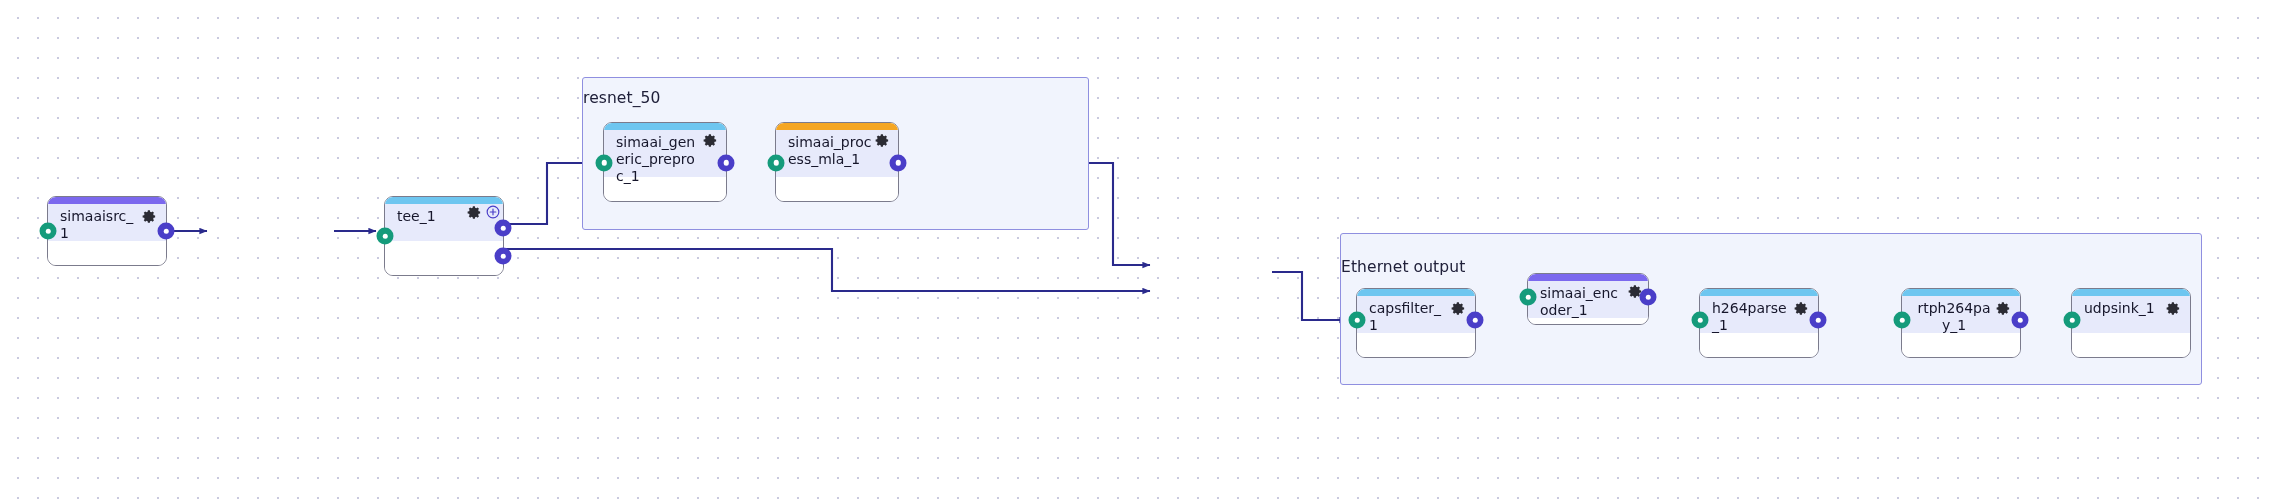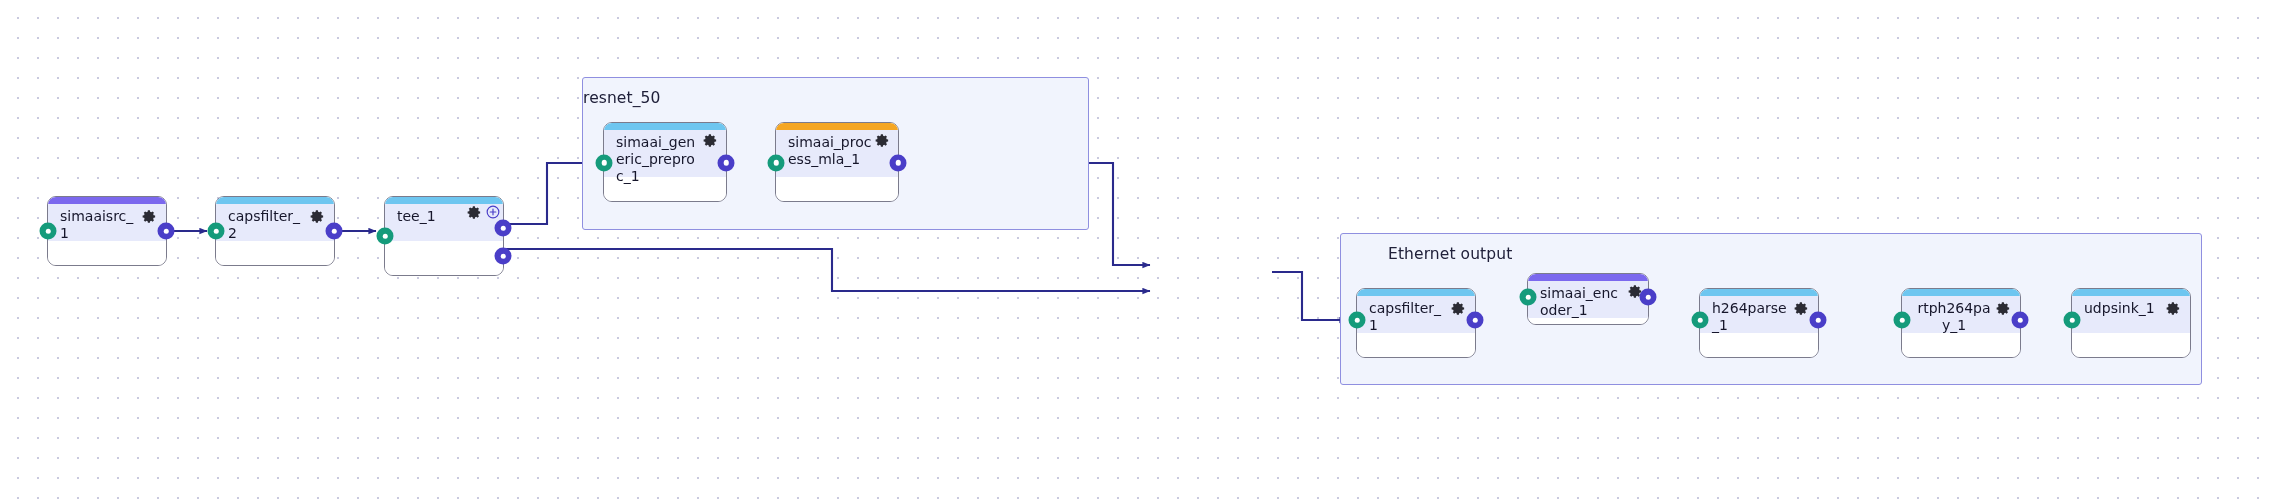--- a/index.html
+++ b/index.html
@@ -125,50 +125,37 @@
       <path d="M1844,320 L1892,320"></path>
       <path d="M2014,320 L2062,320"></path>
     </g>
   </svg>
 
   <div class="group" style="left:582px; top:77px; height:153px; width:507px;">
     <div class="group-title" style="top:11px;">resnet_50</div>
   </div>
 
   <div class="group" style="left:1340px; top:233px; height:152px; width:862px;">
-    <div class="group-title" style="top:11px;padding-left:47px;">Ethernet output</div>
+    <div class="group-title" style="top:24px;">Ethernet output</div>
   </div>
 
   <div class="node" style="left:47px; top:196px; width:120px; height:70px;">
     <div class="node-inner">
       <div class="node-bar" style="background:#7b68ee;"></div>
       <div class="node-head" style="height:37px;"></div>
       <div class="node-label">simaaisrc_1</div>
     </div>
     <svg class="gear" style="right:9px; top:12px;" viewBox="0 0 24 24">
       <path fill="#2b2b34" d="M12 8.2a3.8 3.8 0 1 0 0 7.6 3.8 3.8 0 0 0 0-7.6zm0 5.9a2.1 2.1 0 1 1 0-4.2 2.1 2.1 0 0 1 0 4.2z"></path>
       <path fill="#2b2b34" d="M21 13.6v-3.2l-2.4-.4a6.9 6.9 0 0 0-.8-1.9l1.4-2-2.3-2.3-2 1.4a6.9 6.9 0 0 0-1.9-.8L12.6 2H9.4L9 4.4c-.7.2-1.3.4-1.9.8l-2-1.4-2.3 2.3 1.4 2c-.4.6-.6 1.2-.8 1.9L1 10.4v3.2l2.4.4c.2.7.4 1.3.8 1.9l-1.4 2 2.3 2.3 2-1.4c.6.4 1.2.6 1.9.8l.4 2.4h3.2l.4-2.4c.7-.2 1.3-.4 1.9-.8l2 1.4 2.3-2.3-1.4-2c.4-.6.6-1.2.8-1.9l2.4-.4z"></path>
     </svg>
     <div class="port in" style="left:0; top:50%;"></div>
     <div class="port out" style="left:100%; top:50%;"></div>
   </div>
 
-  <div class="node" style="left:215px; top:196px; width:120px; height:70px;">
-    <div class="node-inner">
-      <div class="node-bar" style="background:#6ec6f0;"></div>
-      <div class="node-head" style="height:37px;"></div>
-      <div class="node-label">capsfilter_2</div>
-    </div>
-    <svg class="gear" style="right:9px; top:12px;" viewBox="0 0 24 24">
-      <path fill="#2b2b34" d="M12 8.2a3.8 3.8 0 1 0 0 7.6 3.8 3.8 0 0 0 0-7.6zm0 5.9a2.1 2.1 0 1 1 0-4.2 2.1 2.1 0 0 1 0 4.2z"></path>
-      <path fill="#2b2b34" d="M21 13.6v-3.2l-2.4-.4a6.9 6.9 0 0 0-.8-1.9l1.4-2-2.3-2.3-2 1.4a6.9 6.9 0 0 0-1.9-.8L12.6 2H9.4L9 4.4c-.7.2-1.3.4-1.9.8l-2-1.4-2.3 2.3 1.4 2c-.4.6-.6 1.2-.8 1.9L1 10.4v3.2l2.4.4c.2.7.4 1.3.8 1.9l-1.4 2 2.3 2.3 2-1.4c.6.4 1.2.6 1.9.8l.4 2.4h3.2l.4-2.4c.7-.2 1.3-.4 1.9-.8l2 1.4 2.3-2.3-1.4-2c.4-.6.6-1.2.8-1.9l2.4-.4z"></path>
-    </svg>
-    <div class="port in" style="left:0; top:50%;"></div>
-    <div class="port out" style="left:100%; top:50%;"></div>
-  </div>
 
   <div class="node" style="left:384px; top:196px; width:120px; height:80px;">
     <div class="node-inner">
       <div class="node-bar" style="background:#6ec6f0;"></div>
       <div class="node-head" style="height:37px;"></div>
       <div class="node-label">tee_1</div>
     </div>
     <svg class="gear" style="right:21px; top:8px;" viewBox="0 0 24 24">
       <path fill="#2b2b34" d="M12 8.2a3.8 3.8 0 1 0 0 7.6 3.8 3.8 0 0 0 0-7.6zm0 5.9a2.1 2.1 0 1 1 0-4.2 2.1 2.1 0 0 1 0 4.2z"></path>
       <path fill="#2b2b34" d="M21 13.6v-3.2l-2.4-.4a6.9 6.9 0 0 0-.8-1.9l1.4-2-2.3-2.3-2 1.4a6.9 6.9 0 0 0-1.9-.8L12.6 2H9.4L9 4.4c-.7.2-1.3.4-1.9.8l-2-1.4-2.3 2.3 1.4 2c-.4.6-.6 1.2-.8 1.9L1 10.4v3.2l2.4.4c.2.7.4 1.3.8 1.9l-1.4 2 2.3 2.3 2-1.4c.6.4 1.2.6 1.9.8l.4 2.4h3.2l.4-2.4c.7-.2 1.3-.4 1.9-.8l2 1.4 2.3-2.3-1.4-2c.4-.6.6-1.2.8-1.9l2.4-.4z"></path>

